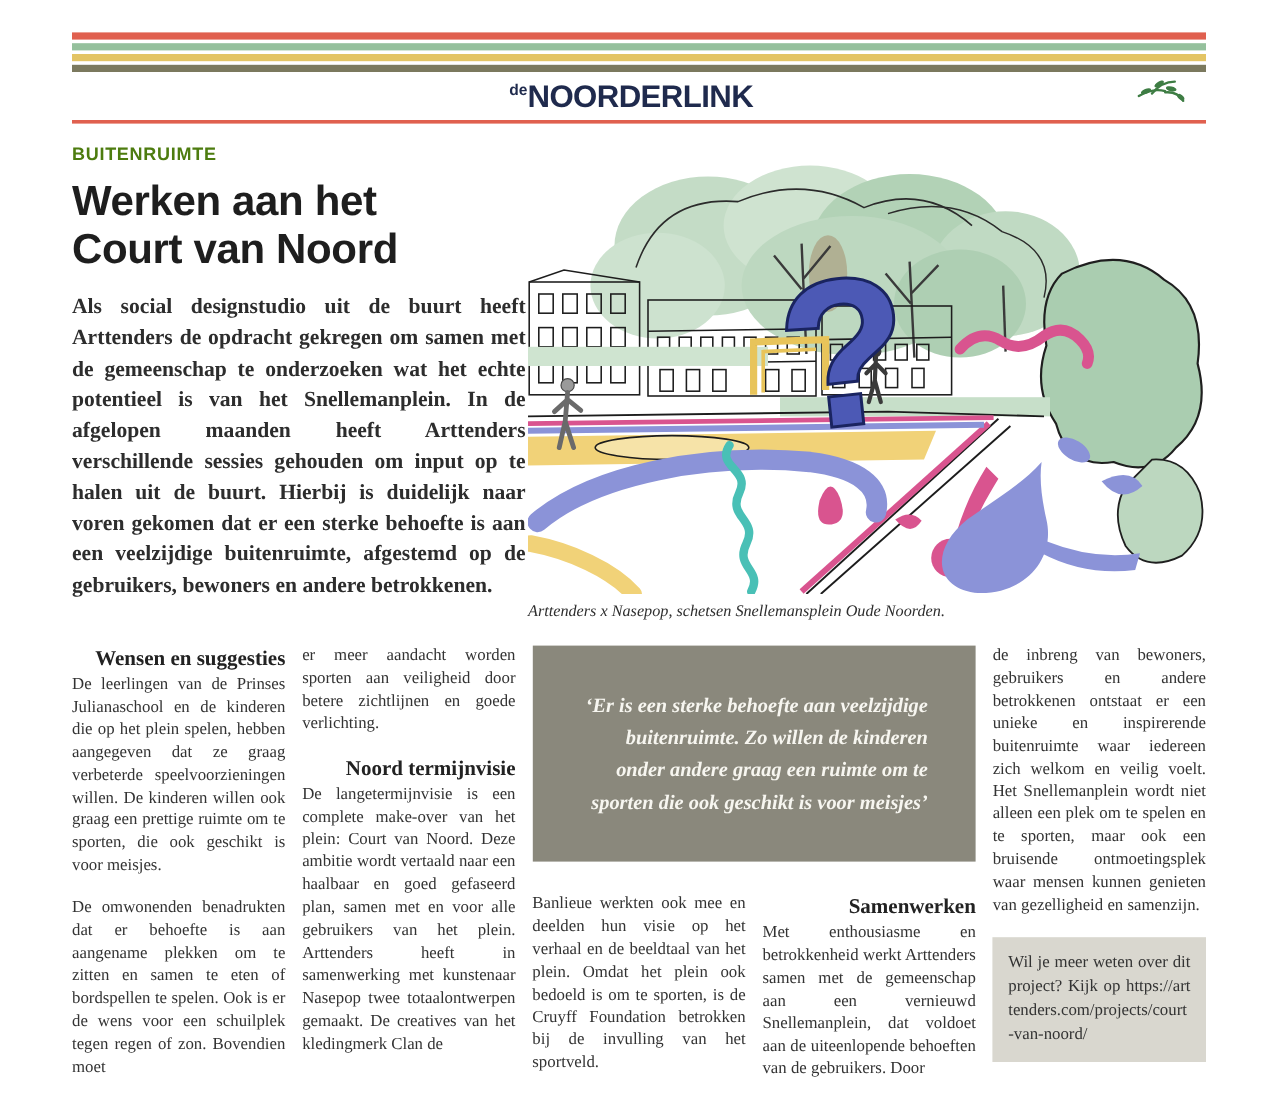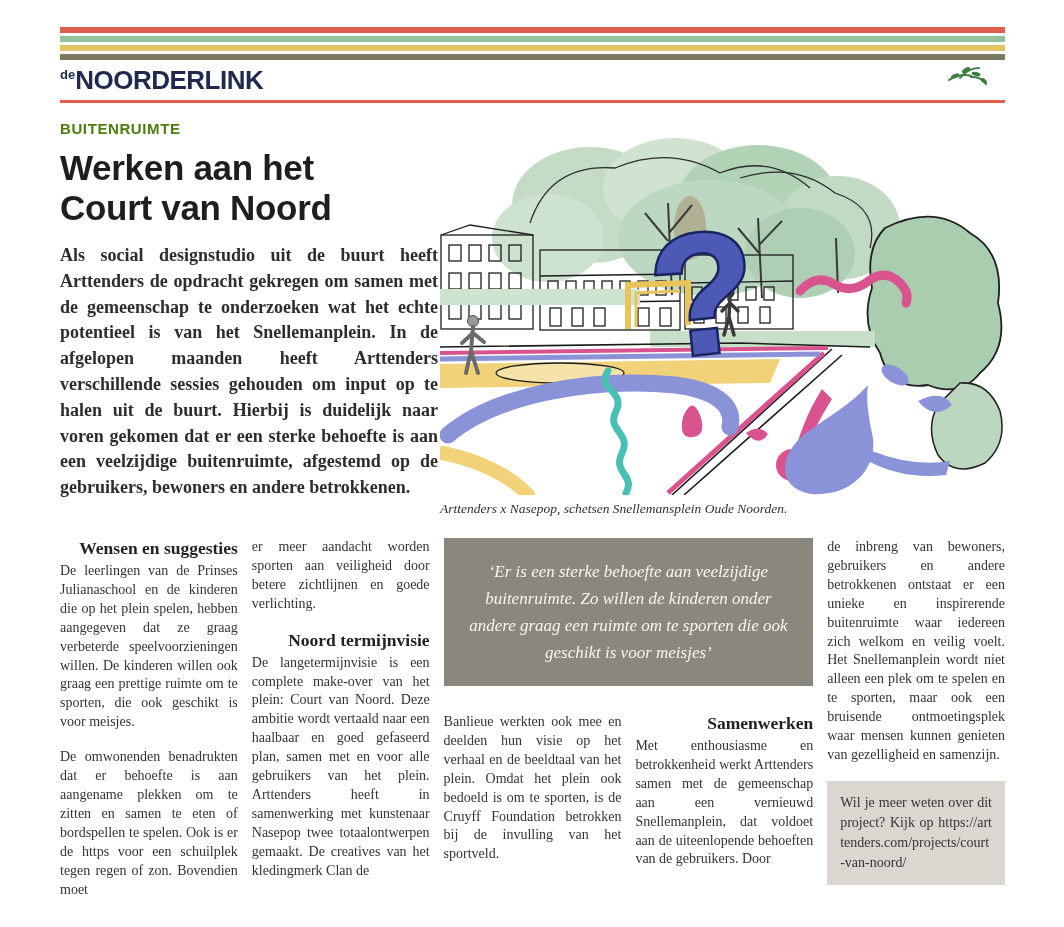--- a/index.html
+++ b/index.html
@@ -9,21 +9,21 @@
     overflow:hidden; margin:0 auto;
   }
   
   .stripes { position:absolute; top:27px; left:60px; right:59px; }
   .stripe { height:6px; margin-bottom:3px; }
   .stripe-red    { background:#e0604f; }
   .stripe-green  { background:#95c09c; }
   .stripe-yellow { background:#e3c464; }
   .stripe-olive  { background:#7b795e; margin-bottom:0; }
   
-  .masthead-row { position:absolute; top:58px; left:60px; right:72px; height:34px; }
+  .masthead-row { position:absolute; top:58px; left:60px; right:72px; height:34px;text-align:center; }
   .wordmark {
     font-family:"Liberation Sans","DejaVu Sans",sans-serif; font-weight:800;
     color:#1f2a4d; font-size:26px; letter-spacing:-0.5px; line-height:34px;
   }
   .wordmark .prefix { font-size:13px; font-weight:800; vertical-align:10px; letter-spacing:0; }
   .sprig { position:absolute; right:0; top:4px; width:46px; height:26px; }
   .rule-red { position:absolute; top:100px; left:60px; right:59px; height:3px; background:#e0604f; }
   
   .kicker {
     position:absolute; top:120px; left:60px;
@@ -58,22 +58,22 @@
   .col h3 {
     font-size:17.5px; line-height:21px; font-weight:700; color:#222222;
     margin:0 0 3px 0; text-align:right;
   }
   .middle { grid-column:3 / 5; display:flex; flex-direction:column; }
   .quote-box {
     background:#8a887c; color:#f7f6f0; padding:20px 24px; margin-bottom:27px;
     min-height:140px; display:flex; align-items:center; justify-content:center;
   }
   .quote-box p {
-    font-style:italic; font-weight:400; font-size:17px; line-height:27px;
-    text-align:center; margin:0;
+    font-style:italic; font-weight:700; font-size:17px; line-height:27px;
+    text-align:right; margin:16px;
   }
   .middle-cols { display:grid; grid-template-columns:1fr 1fr; column-gap:14px; }
   .info-box {
     background:#d9d7cf; padding:12px 13px; margin-top:16px;
     font-size:14px; line-height:20px; color:#333333; text-align:justify;
   }
   .info-box .url { word-break:break-all; color:#333333; text-decoration:none; }
 </style>
 </head>
 <body>
@@ -239,21 +239,21 @@
       <text x="210" y="220" font-family="Liberation Sans, DejaVu Sans, sans-serif" font-weight="bold" font-size="172" fill="#4c59b5" stroke="#1a2460" stroke-width="5" paint-order="stroke" transform="rotate(-6 265 150)">?</text>
     </svg>
   </div>
   <div class="caption">Arttenders x Nasepop, schetsen Snellemansplein Oude Noorden.</div>
 
   <div class="bodygrid">
 
     <div class="col">
       <h3>Wensen en suggesties</h3>
       <p>De leerlingen van de Prinses Julianaschool en de kinderen die op het plein spelen, hebben aangegeven dat ze graag verbeterde speelvoorzieningen willen. De kinderen willen ook graag een prettige ruimte om te sporten, die ook geschikt is voor meisjes.</p>
-      <p>De omwonenden benadrukten dat er behoefte is aan aangename plekken om te zitten en samen te eten of bordspellen te spelen. Ook is er de https voor een schuilplek tegen regen of zon. Bovendien moet</p>
+      <p>De omwonenden benadrukten dat er behoefte is aan aangename plekken om te zitten en samen te eten of bordspellen te spelen. Ook is er de wens voor een schuilplek tegen regen of zon. Bovendien moet</p>
     </div>
 
     <div class="col">
       <p>er meer aandacht worden sporten aan veiligheid door betere zichtlijnen en goede verlichting.</p>
       <h3>Noord termijnvisie</h3>
       <p>De langetermijnvisie is een complete make-over van het plein: Court van Noord. Deze ambitie wordt vertaald naar een haalbaar en goed gefaseerd plan, samen met en voor alle gebruikers van het plein. Arttenders heeft in samenwerking met kunstenaar Nasepop twee totaalontwerpen gemaakt. De creatives van het kledingmerk Clan de</p>
     </div>
 
     <div class="middle">
       <div class="quote-box">

